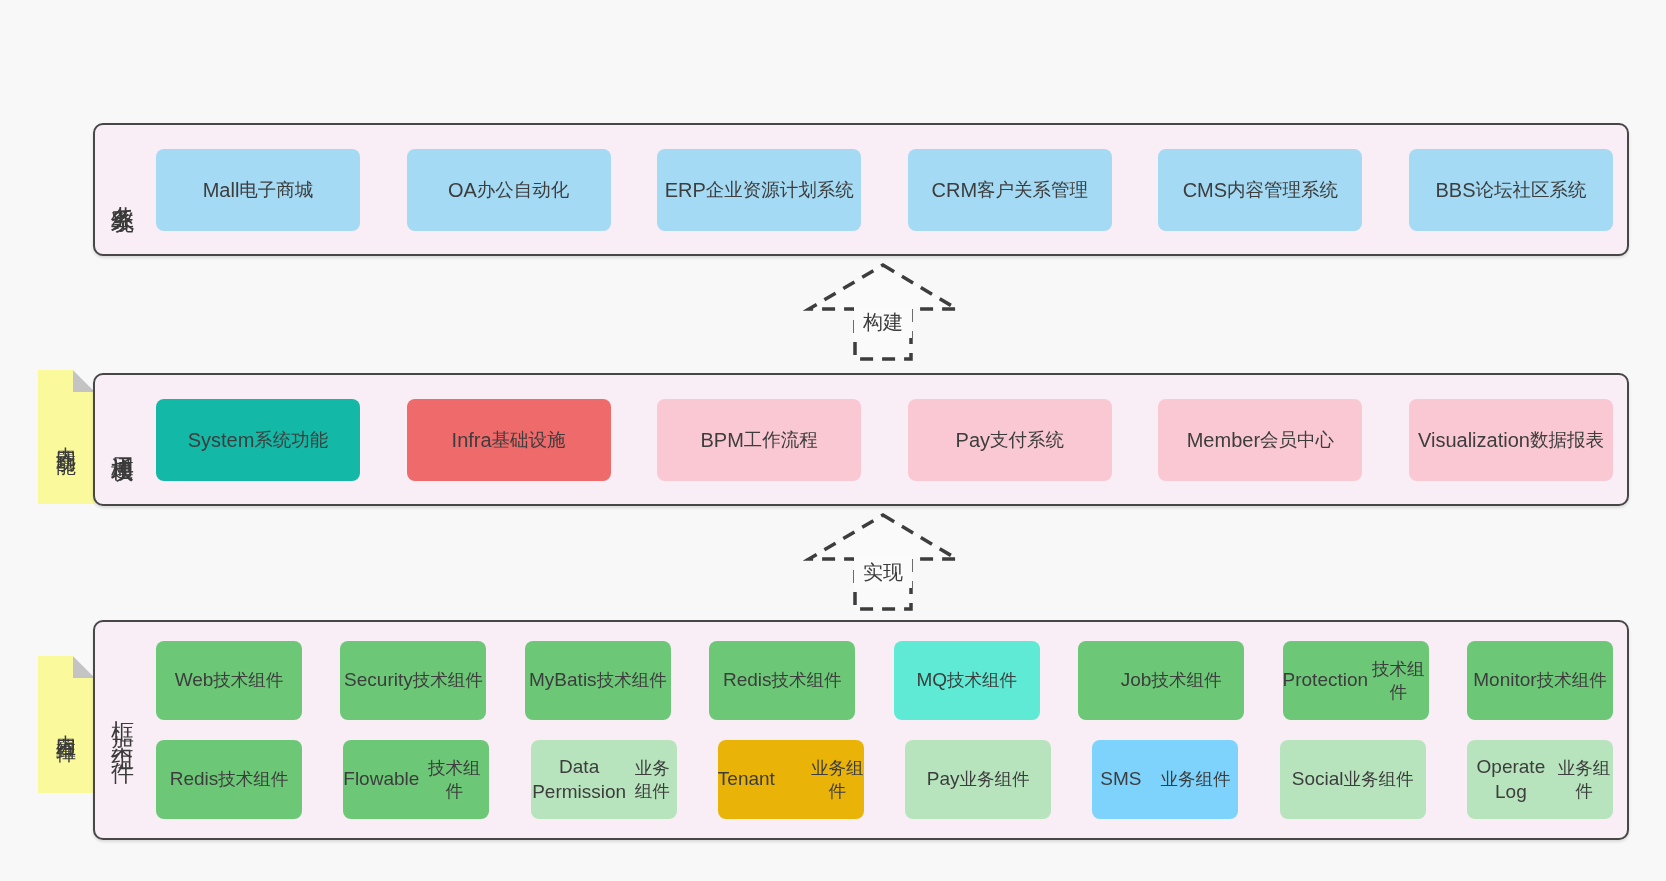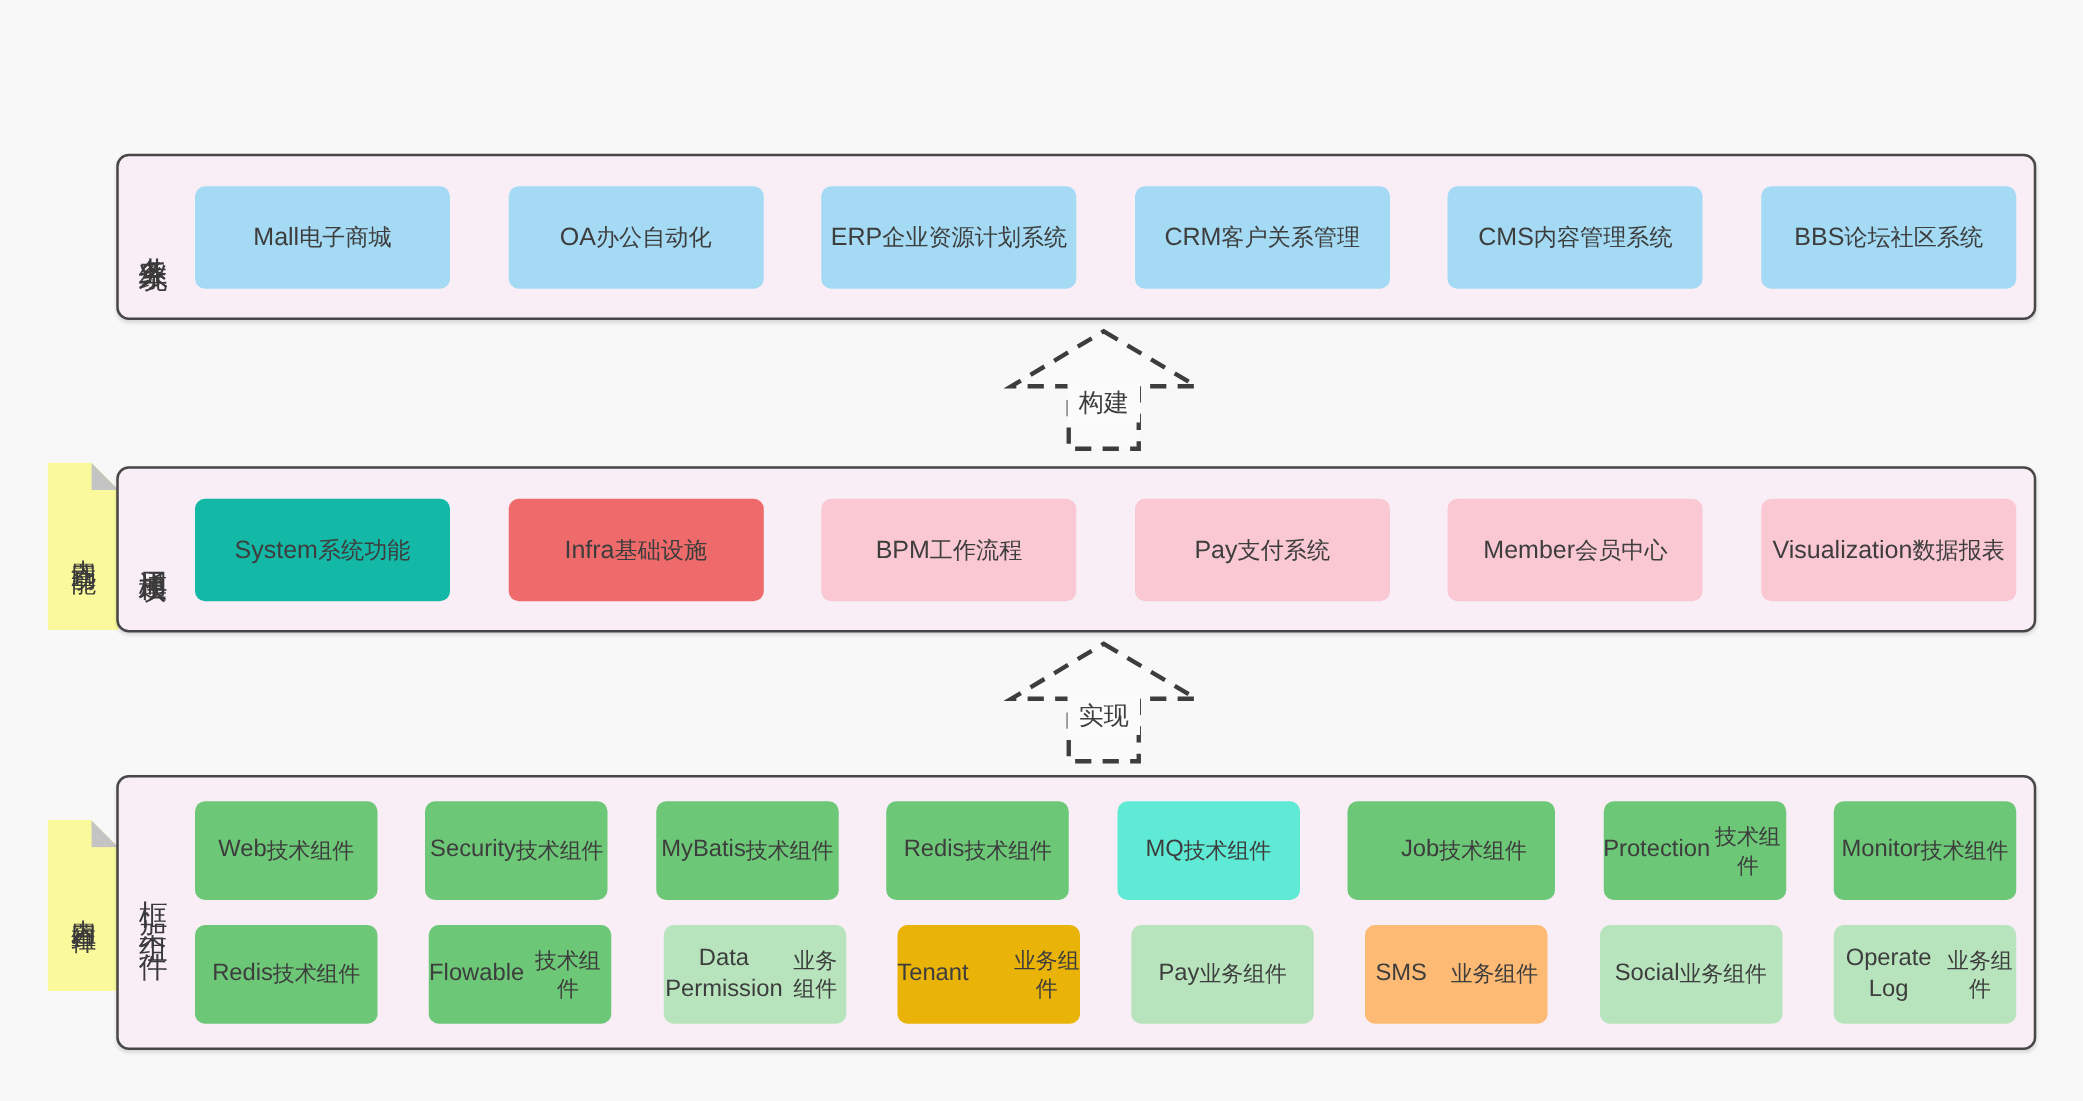--- a/index.html
+++ b/index.html
@@ -192,21 +192,21 @@
             <div class="box-desc">业务组件</div>
           </div>
           <div class="box box-sm" style="background: #eab308; gap: 36px;">
             <div class="box-name">Tenant</div>
             <div class="box-desc">业务组件</div>
           </div>
           <div class="box box-sm" style="background: rgb(183, 228, 189);">
             <div class="box-name">Pay</div>
             <div class="box-desc">业务组件</div>
           </div>
-          <div class="box box-sm" style="background: #fdba74; gap: 19px;">
+          <div class="box box-sm" style="background: #7dd3fc; gap: 19px;">
             <div class="box-name">SMS</div>
             <div class="box-desc">业务组件</div>
           </div>
           <div class="box box-sm" style="background: rgb(183, 228, 189);">
             <div class="box-name">Social</div>
             <div class="box-desc">业务组件</div>
           </div>
           <div class="box box-sm" style="background: rgb(183, 228, 189);">
             <div class="box-name">Operate Log</div>
             <div class="box-desc">业务组件</div>

